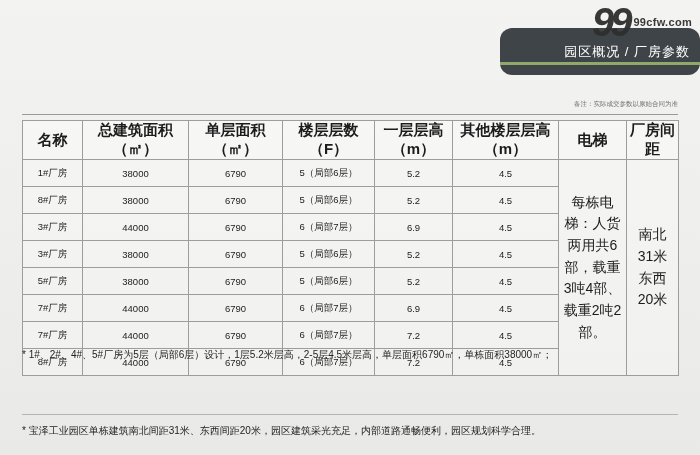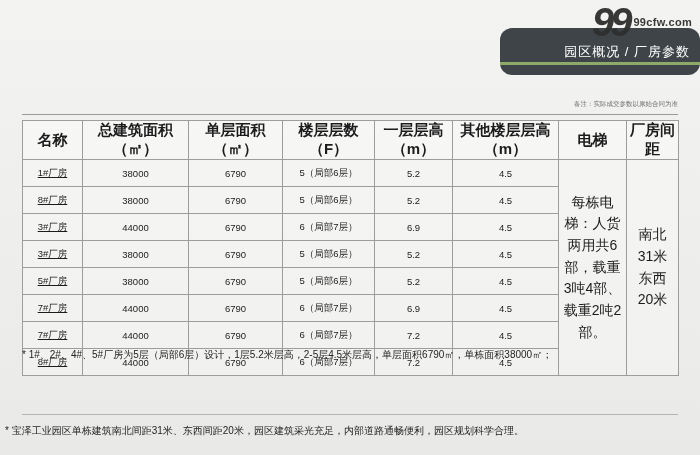--- a/index.html
+++ b/index.html
@@ -156,21 +156,21 @@
   }
   thead th {
     height: 26px;
     font-weight: 700;
     background: rgba(255,255,255,0.42);
     font-size: 15px;
   }
   tbody td {
     font-weight: 400;
   }
-  td.name-col { font-weight: 400; text-decoration: underline; }
+  td.name-col { font-weight: 400; }
   td.vcell {
     font-size: 14px;
     line-height: 1.55;
     padding: 0 4px;
   }
 
   
   .notes {
     position: absolute;
     left: 22px;
@@ -186,21 +186,21 @@
   .divider {
     position: absolute;
     left: 22px;
     top: 414px;
     width: 656px;
     height: 1px;
     background: #b5b5b2;
   }
   .note-last {
     position: absolute;
-    left: 5px;
+    left: 22px;
     top: 420px;
     font-size: 10px;
     color: #232323;
     line-height: 22px;
     white-space: nowrap;
   }
 </style>
 </head>
 <body>
 

